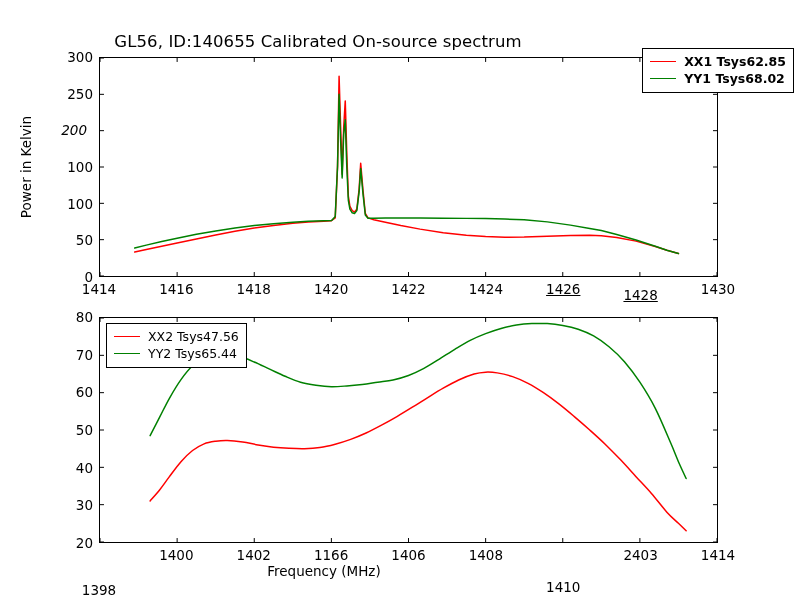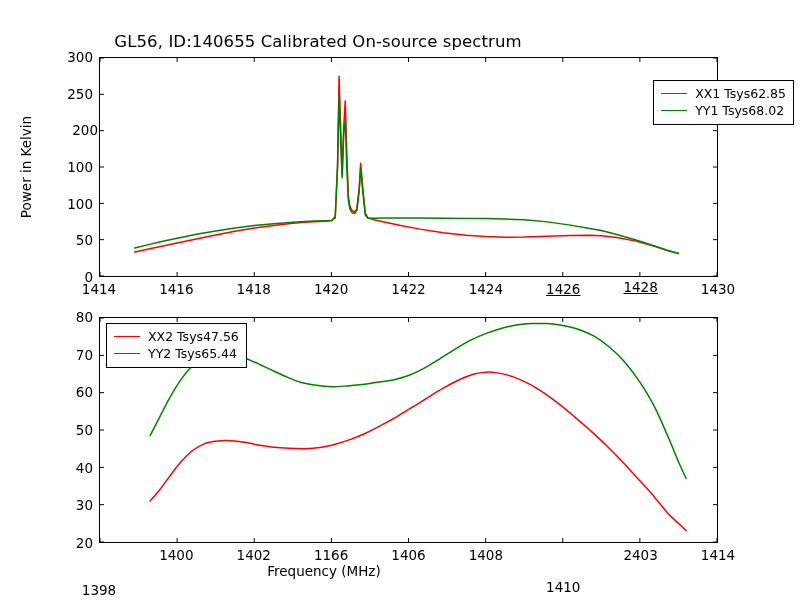--- a/index.html
+++ b/index.html
@@ -23,21 +23,21 @@
   .axis-title{position:absolute;font-size:13.5px;color:#000;}
   #ylabel-top{
     left:26px;top:167px;transform:translate(-50%,-50%) rotate(-90deg);
     transform-origin:center center;white-space:nowrap;
   }
   #xlabel-bottom{left:0;top:563px;width:648px;text-align:center;}
   .legend{position:absolute;border:1.1px solid #000;background:#fff;padding:4px 7px 5px 7px;}
   .legend-row{display:flex;align-items:center;height:17px;}
   .legend-swatch{width:26px;height:0;border-top:1.6px solid #000;margin-right:8px;flex:none;}
   .legend-text{font-size:12.5px;color:#000;white-space:nowrap;}
-  #legend-top{right:6px;top:80px;}
+  #legend-top{right:6px;top:48px;font-weight:bold;}
   #legend-bottom{left:106px;top:323px;}
 </style>
 </head>
 <body>
 
 <div id="figure">
 
   <div class="title">GL56, ID:140655 Calibrated On-source spectrum</div>
 
   <div class="axes" id="axes-top">
@@ -79,27 +79,27 @@
       </svg>
   </div>
   <div id="ticks-top">
       <div class="tick-label xtick" style="left: 99px; top: 281px;">1414</div>
       <div class="tick-label xtick" style="left: 176.375px; top: 281px;">1416</div>
       <div class="tick-label xtick" style="left: 253.75px; top: 281px;">1418</div>
       <div class="tick-label xtick" style="left: 331.125px; top: 281px;">1420</div>
       <div class="tick-label xtick" style="left: 408.5px; top: 281px;">1422</div>
       <div class="tick-label xtick" style="left: 485.875px; top: 281px;">1424</div>
       <div class="tick-label xtick" style="left: 563.25px; top: 281px; text-decoration: underline;">1426</div>
-      <div class="tick-label xtick" style="left: 640.625px; top: 279px; text-decoration: underline;">1428</div>
+      <div class="tick-label xtick" style="left: 640.625px; top: 287px; text-decoration: underline;">1428</div>
       <div class="tick-label xtick" style="left: 718px; top: 281px;">1430</div>
       <div class="tick-label ytick" style="left: 51px; width: 42px; top: 277px;">0</div>
       <div class="tick-label ytick" style="left: 51px; width: 42px; top: 240.333px;">50</div>
       <div class="tick-label ytick" style="left: 51px; width: 42px; top: 203.667px;">100</div>
       <div class="tick-label ytick" style="left: 51px; width: 42px; top: 167px;">100</div>
-      <div class="tick-label ytick" style="left: 56px; width: 42px; top: 130.333px;">200</div>
+      <div class="tick-label ytick" style="left: 45px; width: 42px; top: 130.333px; font-style: italic;">200</div>
       <div class="tick-label ytick" style="left: 51px; width: 42px; top: 93.6667px;">250</div>
       <div class="tick-label ytick" style="left: 51px; width: 42px; top: 57px;">300</div>
     </div>
   <div class="axis-title" id="ylabel-top">Power in Kelvin</div>
 
   <div class="legend" id="legend-top">
       <div class="legend-row">
         <span class="legend-swatch" style="border-top-color: rgb(255, 0, 0);"></span>
         <span class="legend-text">XX1 Tsys62.85</span>
       </div>

